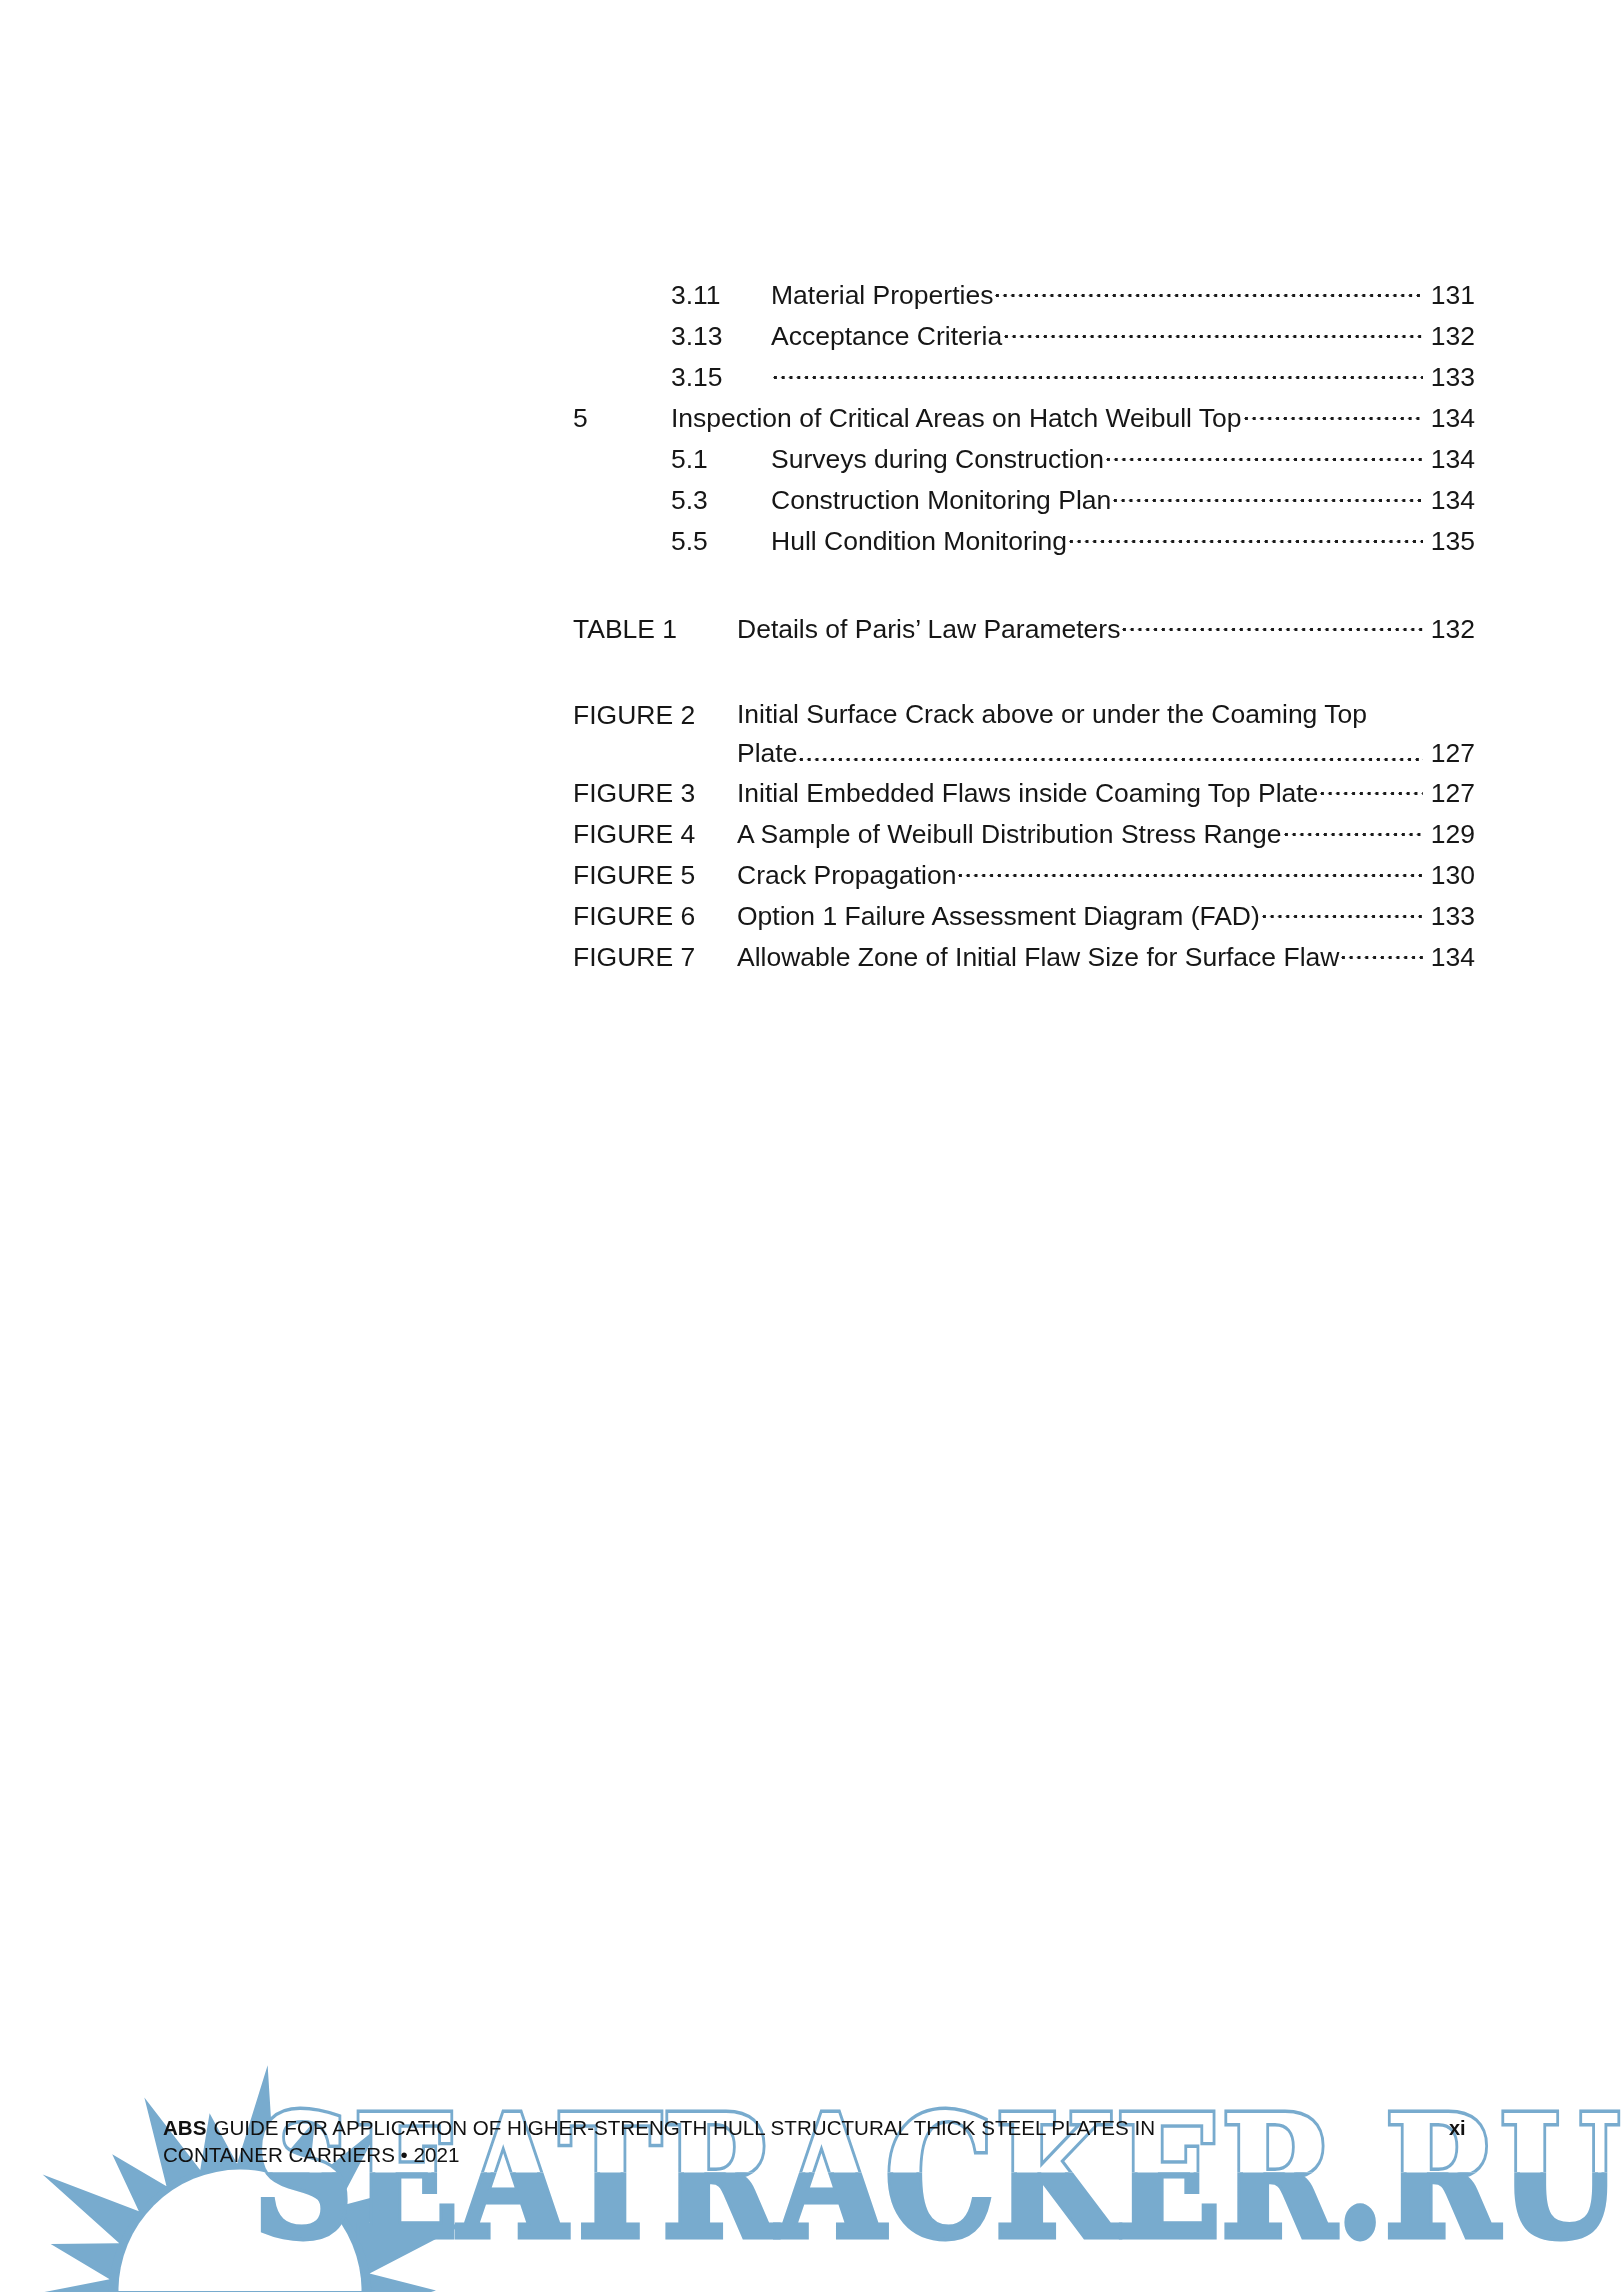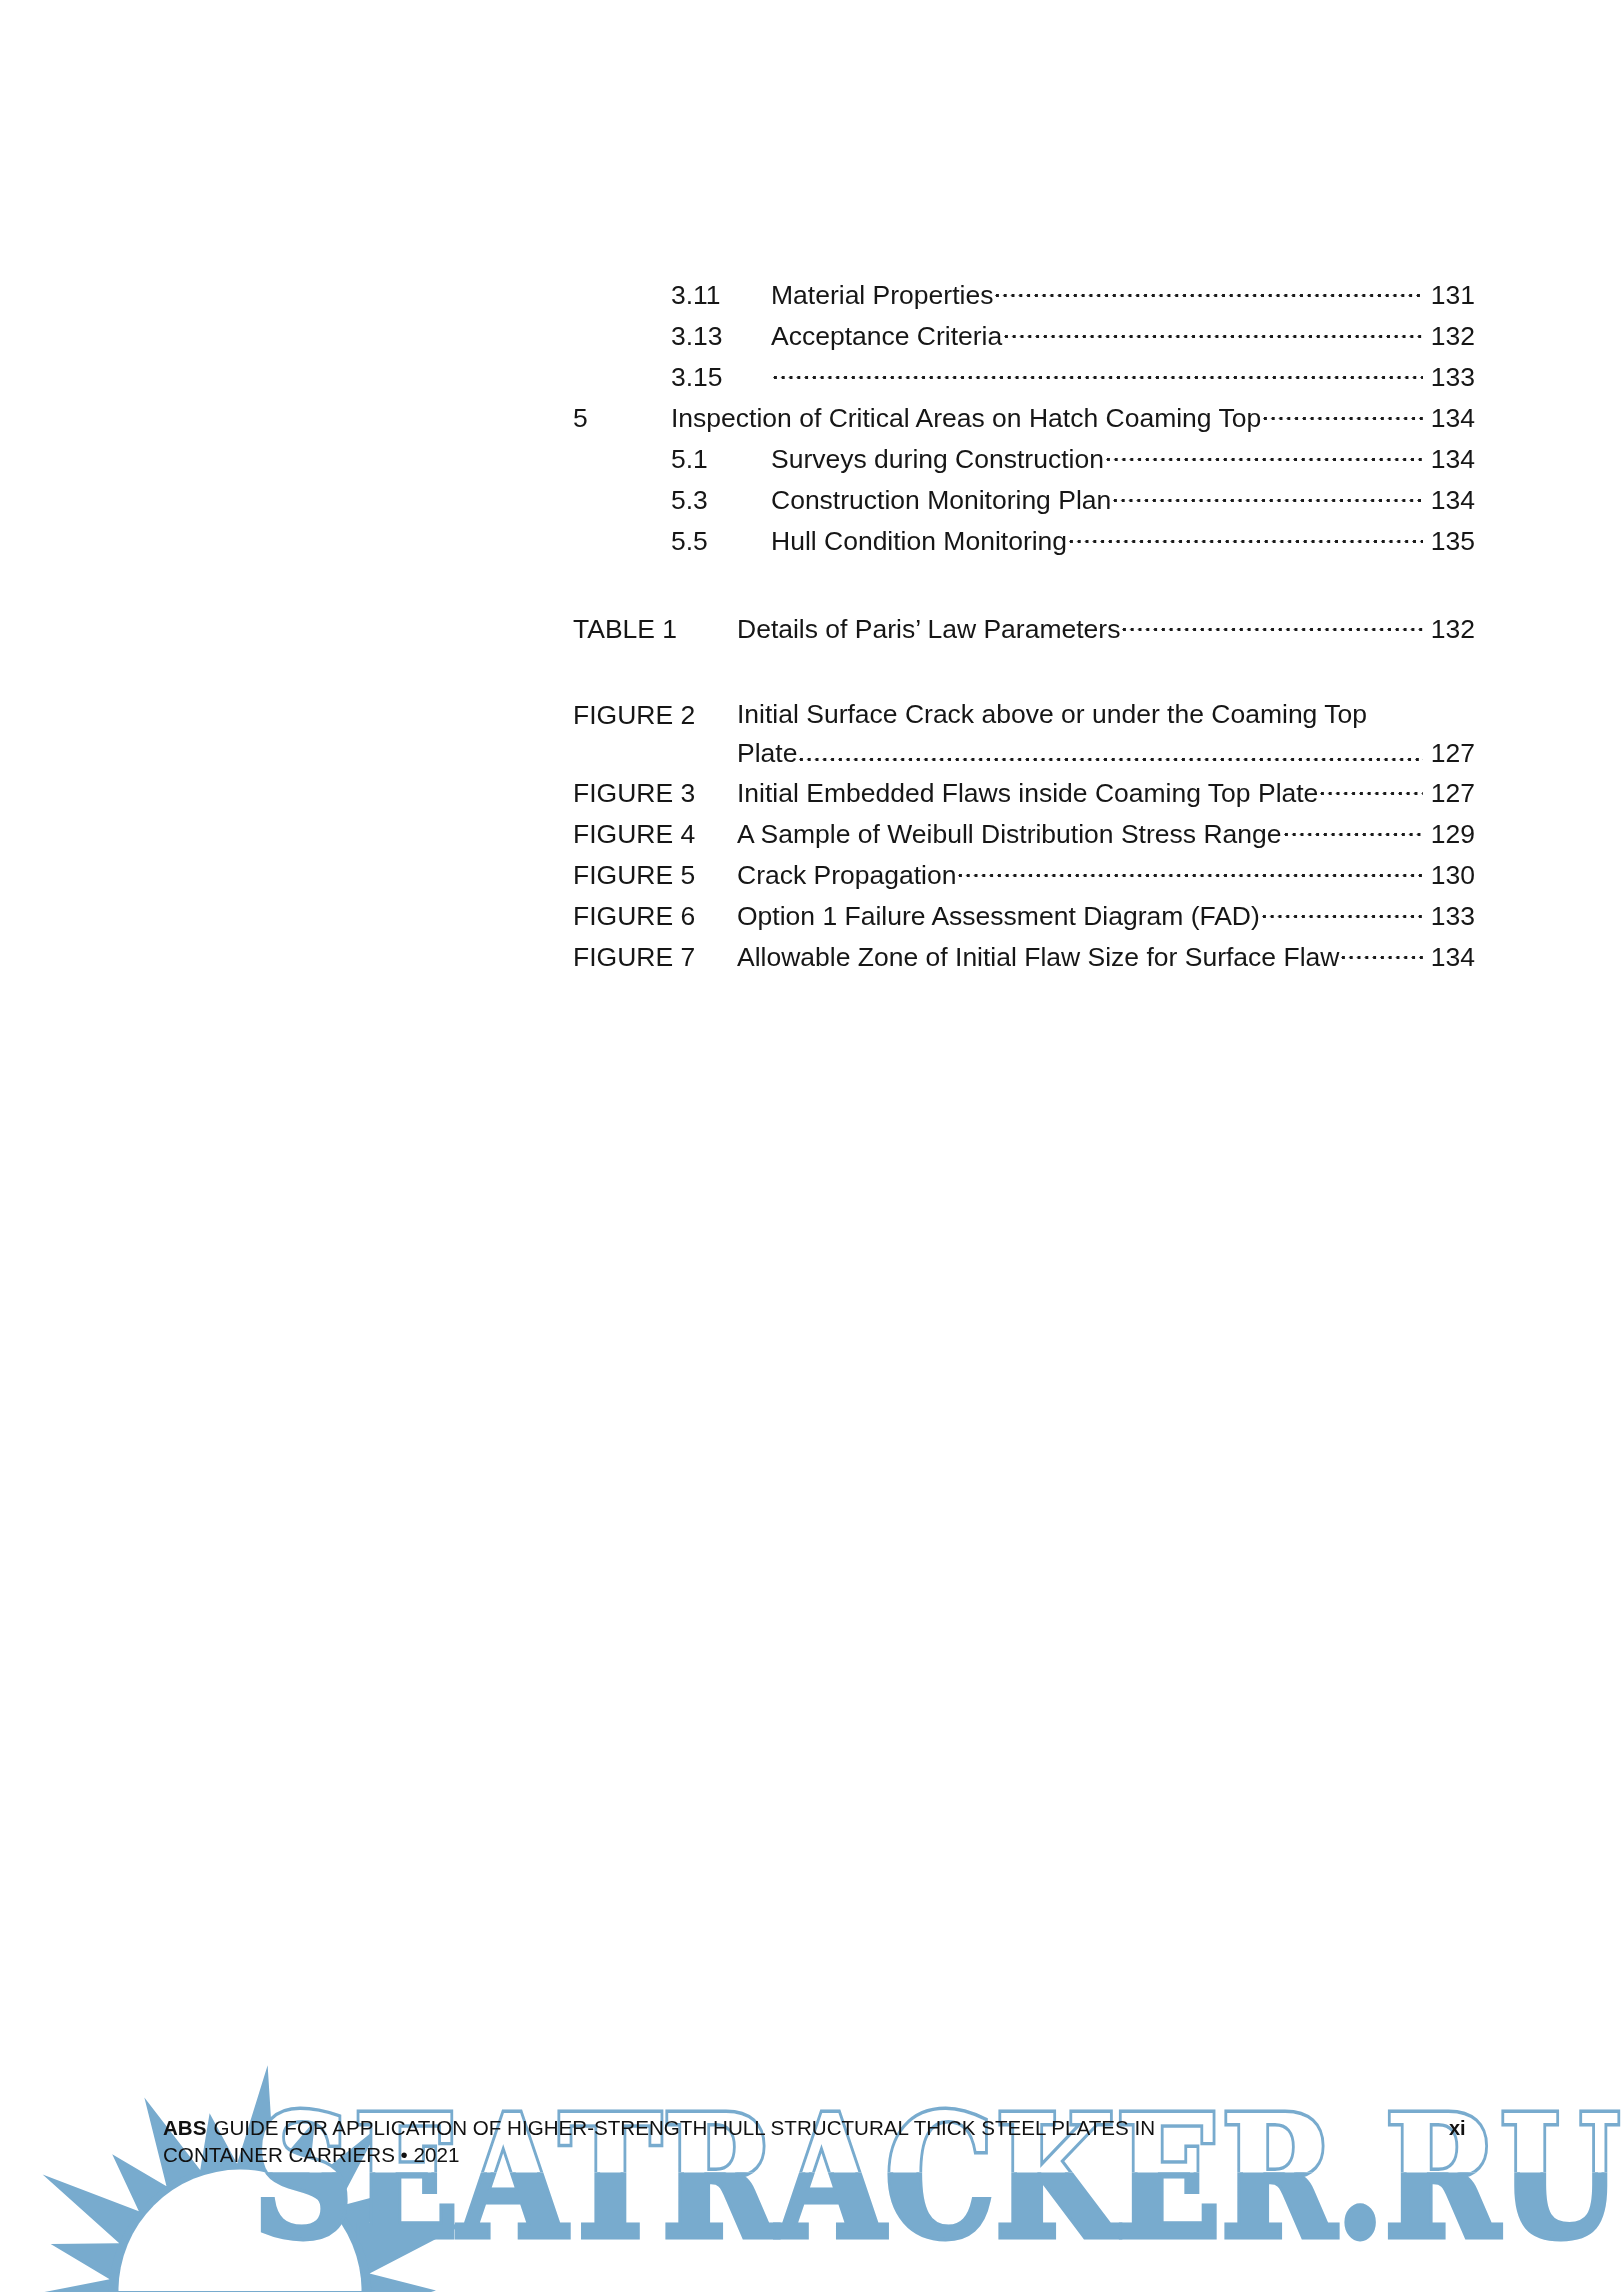--- a/index.html
+++ b/index.html
@@ -81,21 +81,21 @@
 
   <div class="row">
     <span class="c1"></span>
     <span class="c2">3.15</span>
     <span class="leader"></span>
     <span class="pg">133</span>
   </div>
 
   <div class="row">
     <span class="c1">5</span>
-    <span class="txt">Inspection of Critical Areas on Hatch Coaming Top</span>
+    <span class="txt">Inspection of Critical Areas on Hatch Weibull Top</span>
     <span class="leader"></span>
     <span class="pg">134</span>
   </div>
 
   <div class="row">
     <span class="c1"></span>
     <span class="c2">5.1</span>
     <span class="txt">Surveys during Construction</span>
     <span class="leader"></span>
     <span class="pg">134</span>

